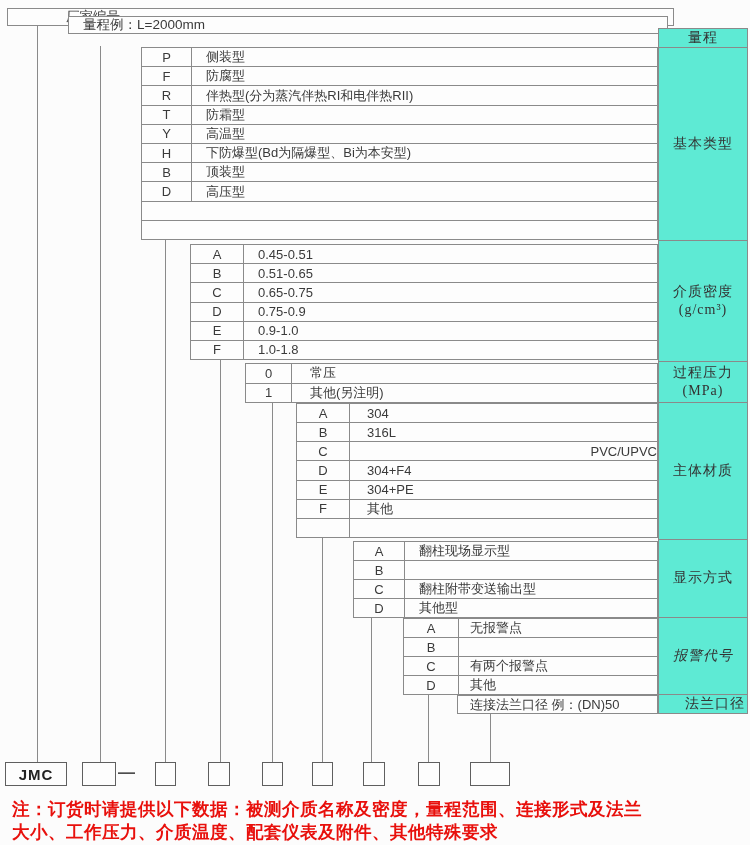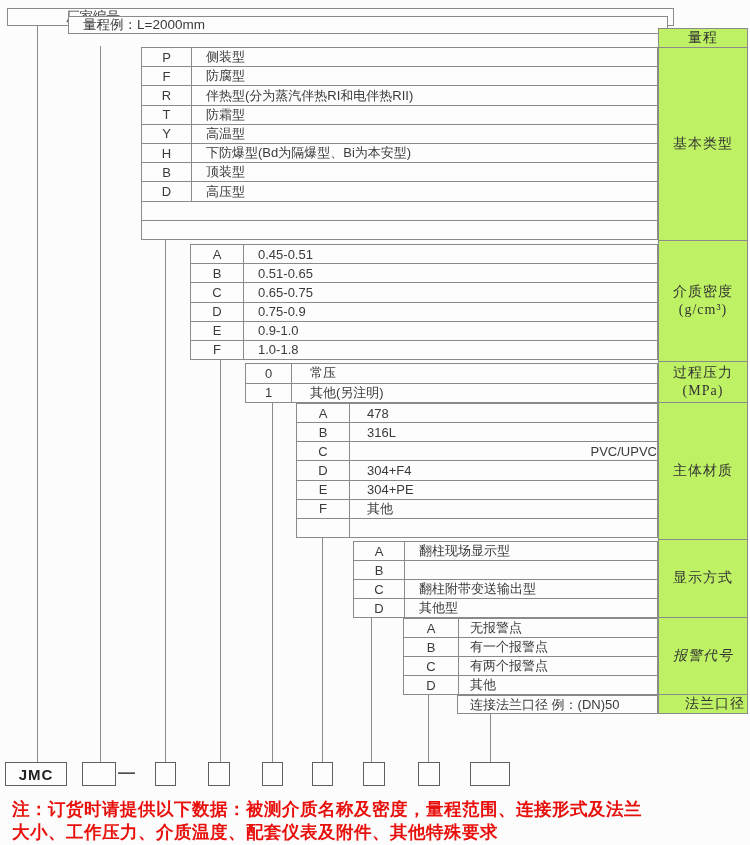--- a/index.html
+++ b/index.html
@@ -14,21 +14,21 @@
   
   .box{border:1px solid #8a8a8a;background:#fdfdfd;}
   
   .blk{border:1px solid #8a8a8a;display:flex;flex-direction:column;background:#fdfdfd;}
   .row{flex:1;display:flex;align-items:center;border-bottom:1px solid #8a8a8a;font-size:13px;}
   .row:last-child{border-bottom:none;}
   .code{display:flex;align-items:center;justify-content:center;height:100%;border-right:1px solid #8a8a8a;font-size:13px;}
   .code.no-sep{border-right:none;}
   .desc{flex:1;padding-left:14px;white-space:nowrap;overflow:hidden;}
   
-  .strip{left:658px;top:28px;width:90px;height:686px;border:1px solid #8a8a8a;display:flex;flex-direction:column;background:#bef264;}
+  .strip{left:658px;top:28px;width:90px;height:686px;border:1px solid #8a8a8a;display:flex;flex-direction:column;background:#5eead4;}
   .scell{border-bottom:1px solid #8a8a8a;display:flex;flex-direction:column;align-items:center;justify-content:center;
          font-family:"Liberation Serif","DejaVu Serif",serif;font-size:14px;color:#333;letter-spacing:1px;line-height:18px;}
   .scell:last-child{border-bottom:none;}
   
   .vline{width:1px;background:#8a8a8a;}
   
   .bbox{top:762px;height:24px;border:1px solid #5f5f5f;background:#fdfdfd;display:flex;align-items:center;justify-content:center;}
   .prefix{font-weight:bold;font-size:15px;color:#222;letter-spacing:1px;}
   .dash{font-size:17px;font-weight:bold;color:#4d4d4d;}
   
@@ -153,21 +153,21 @@
     </div>
   <div class="row">
       <span class="code" style="width:45px;">1</span>
       <span class="desc" style="padding-left:18px;">其他(另注明)</span>
     </div>
 </div>
 
 <div class="abs blk" style="left:296px;top:403px;width:362px;height:135px;">
   <div class="row">
       <span class="code" style="width:52px;">A</span>
-      <span class="desc" style="padding-left:17px;">478</span>
+      <span class="desc" style="padding-left:17px;">304</span>
     </div>
   <div class="row">
       <span class="code" style="width:52px;">B</span>
       <span class="desc" style="padding-left:17px;">316L</span>
     </div>
   <div class="row">
       <span class="code" style="width:52px;">C</span>
       <span class="desc" style="padding-left:17px;text-align:right;">PVC/UPVC</span>
     </div>
   <div class="row">
@@ -206,21 +206,20 @@
     </div>
 </div>
 
 <div class="abs blk" style="left:403px;top:618px;width:255px;height:77px;">
   <div class="row">
       <span class="code" style="width:54px;">A</span>
       <span class="desc" style="padding-left:11px;">无报警点</span>
     </div>
   <div class="row">
       <span class="code" style="width:54px;">B</span>
-      <span class="desc" style="padding-left:11px;">有一个报警点</span>
     </div>
   <div class="row">
       <span class="code" style="width:54px;">C</span>
       <span class="desc" style="padding-left:11px;">有两个报警点</span>
     </div>
   <div class="row">
       <span class="code" style="width:54px;">D</span>
       <span class="desc" style="padding-left:11px;">其他</span>
     </div>
 </div>

